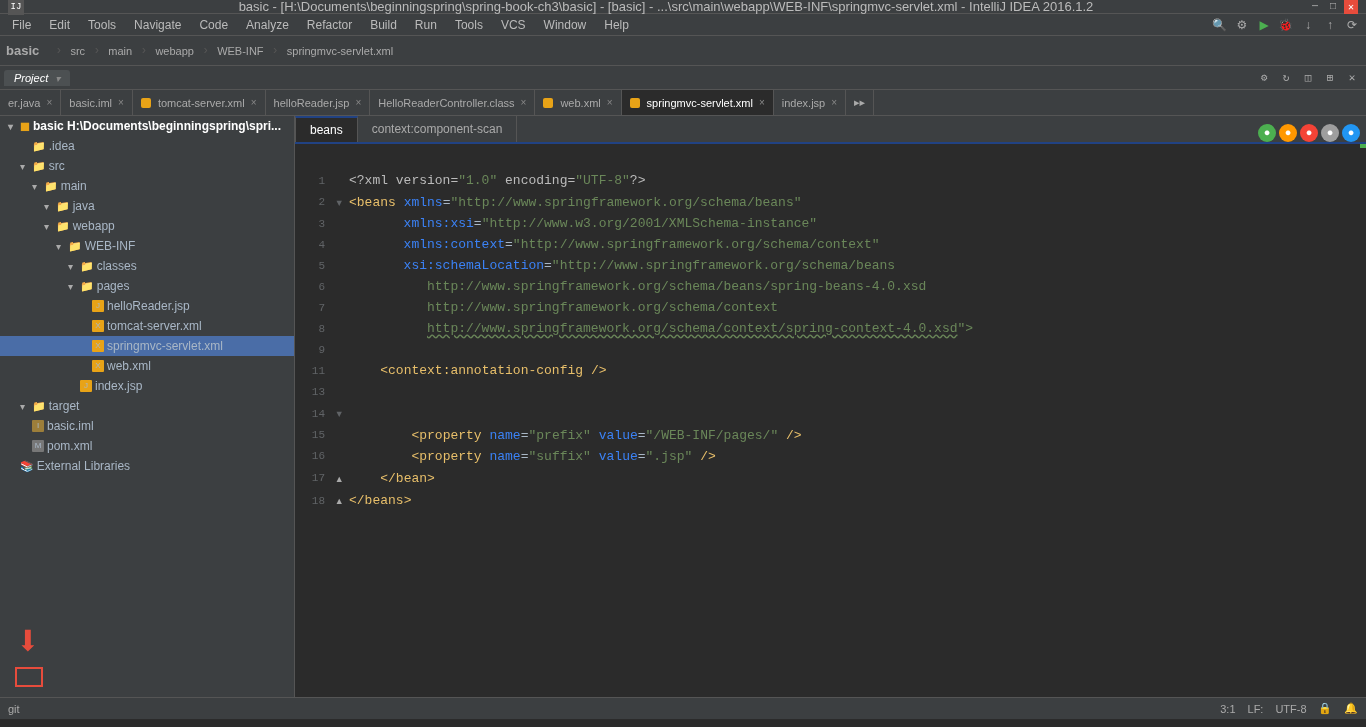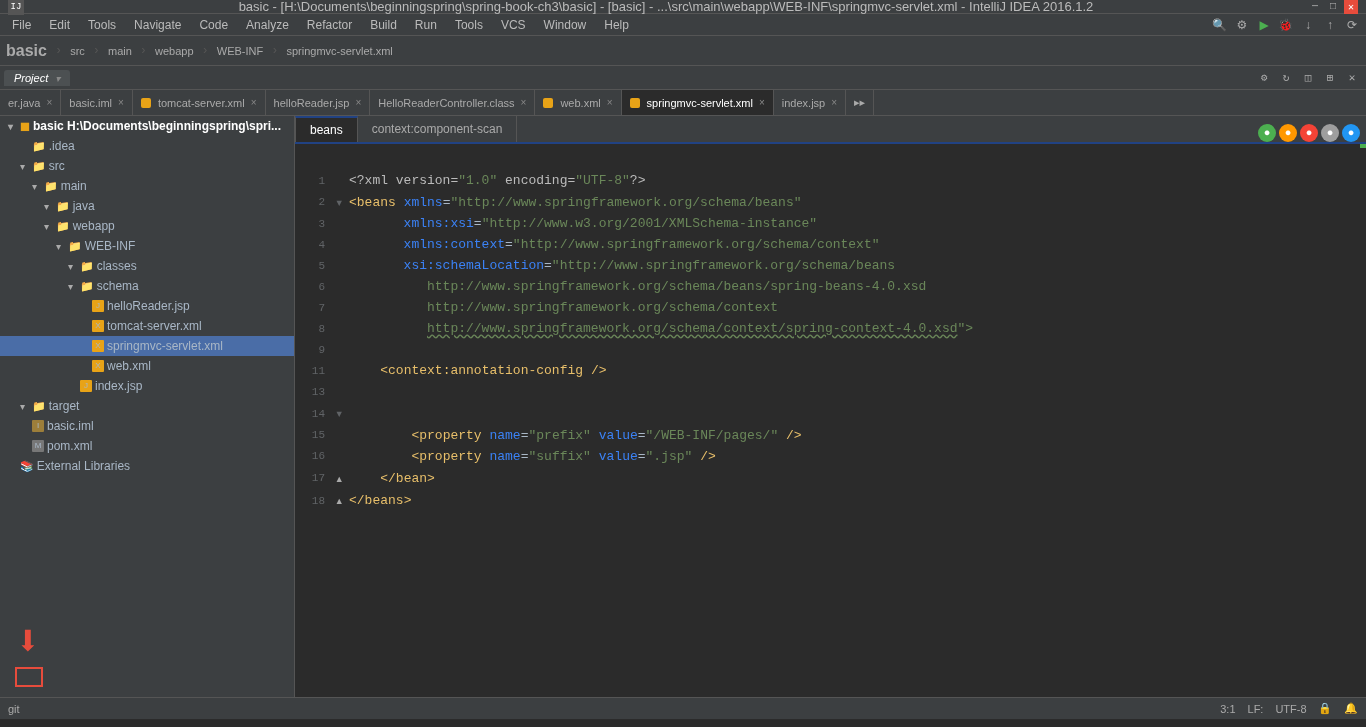--- a/index.html
+++ b/index.html
@@ -251,21 +251,21 @@
     <div class="rt-btn">⚙</div>
     <div class="rt-btn" style="color:#4caf50;">▶</div>
     <div class="rt-btn" style="color:#f0a500;">🐞</div>
     <div class="rt-btn">↓</div>
     <div class="rt-btn">↑</div>
     <div class="rt-btn">⟳</div>
   </div>
 </div>
 
 <div id="toolbar">
-  <span style="font-family:Arial,sans-serif;font-size:16px;color:#aaa;font-weight:bold;margin-right:4px;">basic</span>
+  <span style="font-family:Arial,sans-serif;font-size:13px;color:#aaa;font-weight:bold;margin-right:12px;">basic</span>
   <span style="color:#555;">›</span>
   <span style="font-family:Arial,sans-serif;font-size:11px;color:#aaa;margin:0 4px;">src</span>
   <span style="color:#555;">›</span>
   <span style="font-family:Arial,sans-serif;font-size:11px;color:#aaa;margin:0 4px;">main</span>
   <span style="color:#555;">›</span>
   <span style="font-family:Arial,sans-serif;font-size:11px;color:#aaa;margin:0 4px;">webapp</span>
   <span style="color:#555;">›</span>
   <span style="font-family:Arial,sans-serif;font-size:11px;color:#aaa;margin:0 4px;">WEB-INF</span>
   <span style="color:#555;">›</span>
   <span style="font-family:Arial,sans-serif;font-size:11px;color:#aaa;margin:0 4px;">springmvc-servlet.xml</span>
@@ -375,21 +375,21 @@
     <div class="tree-item">
       <span class="indent" style="width:64px;"></span>
       <span class="arrow">▾</span>
       <span class="folder-icon">📁</span>
       <span>classes</span>
     </div>
     <div class="tree-item">
       <span class="indent" style="width:64px;"></span>
       <span class="arrow">▾</span>
       <span class="folder-icon">📁</span>
-      <span>schema</span>
+      <span>pages</span>
     </div>
     <div class="tree-item">
       <span class="indent" style="width:76px;"></span>
       <span class="arrow"> </span>
       <span style="margin-right:3px;display:inline-block;width:12px;height:12px;background:#e8a317;border-radius:1px;font-size:8px;text-align:center;line-height:12px;">J</span>
       <span>helloReader.jsp</span>
     </div>
     <div class="tree-item">
       <span class="indent" style="width:76px;"></span>
       <span class="arrow"> </span>

